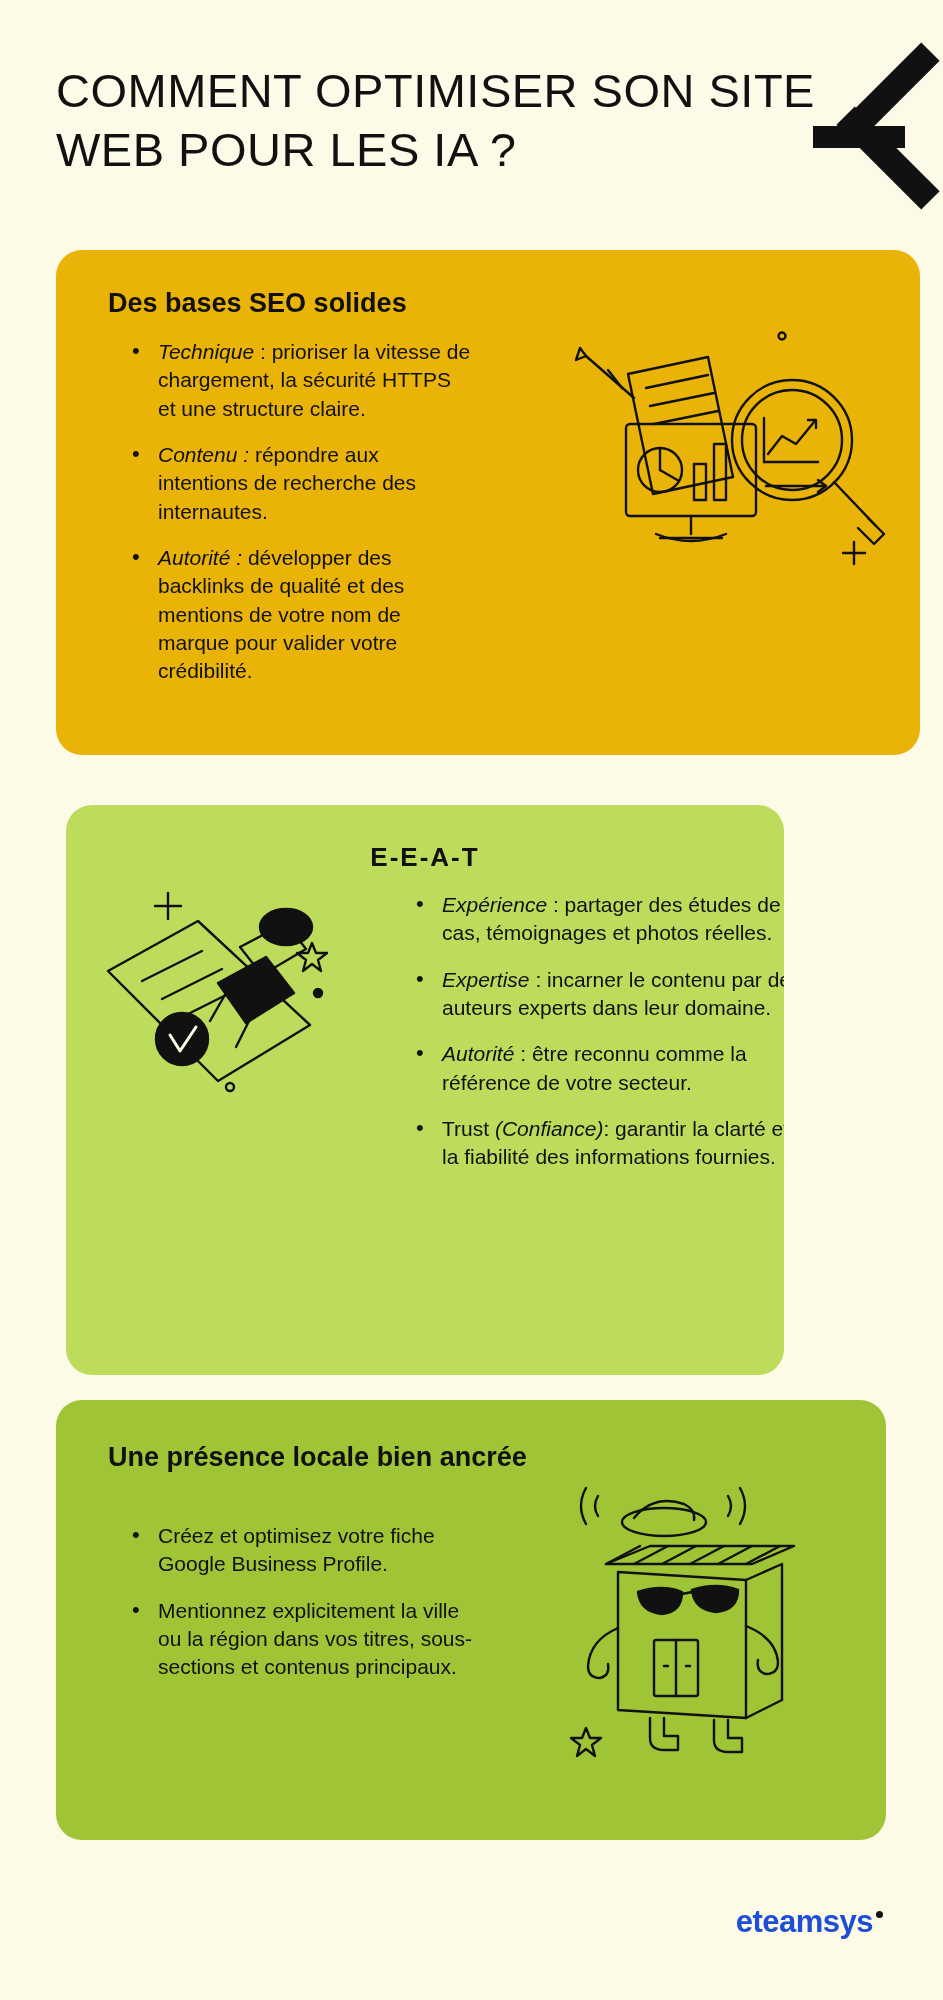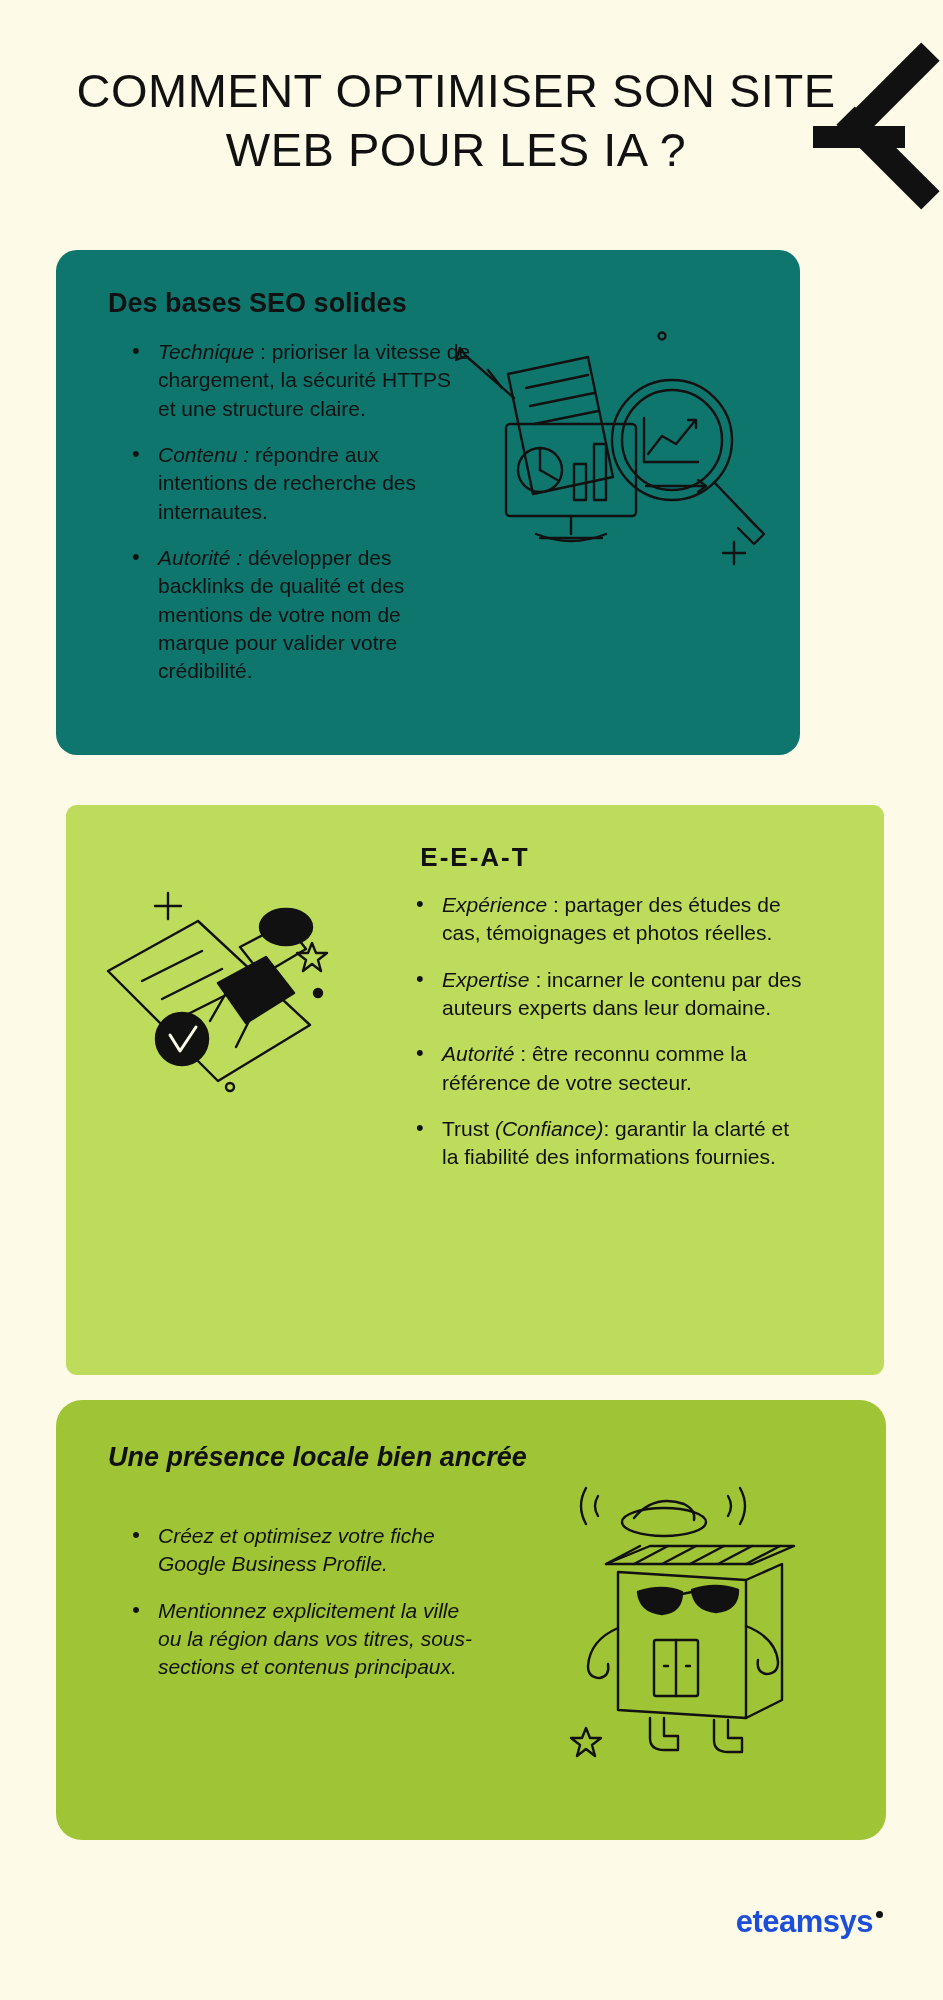--- a/index.html
+++ b/index.html
@@ -31,21 +31,20 @@
   }
   .title {
     font-size: 47px;
     line-height: 1.25;
     letter-spacing: 0.5px;
     font-weight: 400;
     color: #111111;
     margin: 0;
     white-space: pre-line;
     font-family: "Liberation Sans", sans-serif;
-    text-align: center;
   }
 
   
   .arrow-mark {
     position: absolute;
     right: 28px;
     top: 34px;
     width: 120px;
     height: 180px;
   }
@@ -79,40 +78,37 @@
   
   .card {
     position: absolute;
     border-radius: 26px;
     box-sizing: border-box;
     overflow: hidden;
   }
   #card-seo {
     left: 56px;
     top: 250px;
-    width: 744px;
+    width: 864px;
     height: 505px;
-    background: #0f766e;
-    border-radius: 21px;
+    background: #eab308;
   }
   #card-eeat {
     left: 66px;
     top: 805px;
-    width: 818px;
+    width: 718px;
     height: 570px;
     background: #bddc5c;
-    border-radius: 11px;
   }
   #card-local {
     left: 56px;
     top: 1400px;
     width: 830px;
     height: 440px;
     background: #9fc436;
-    font-style: italic;
   }
 
   .card-heading {
     font-size: 27px;
     font-weight: bold;
     color: #111111;
     margin: 0;
     white-space: pre-line;
     line-height: 1.28;
   }

